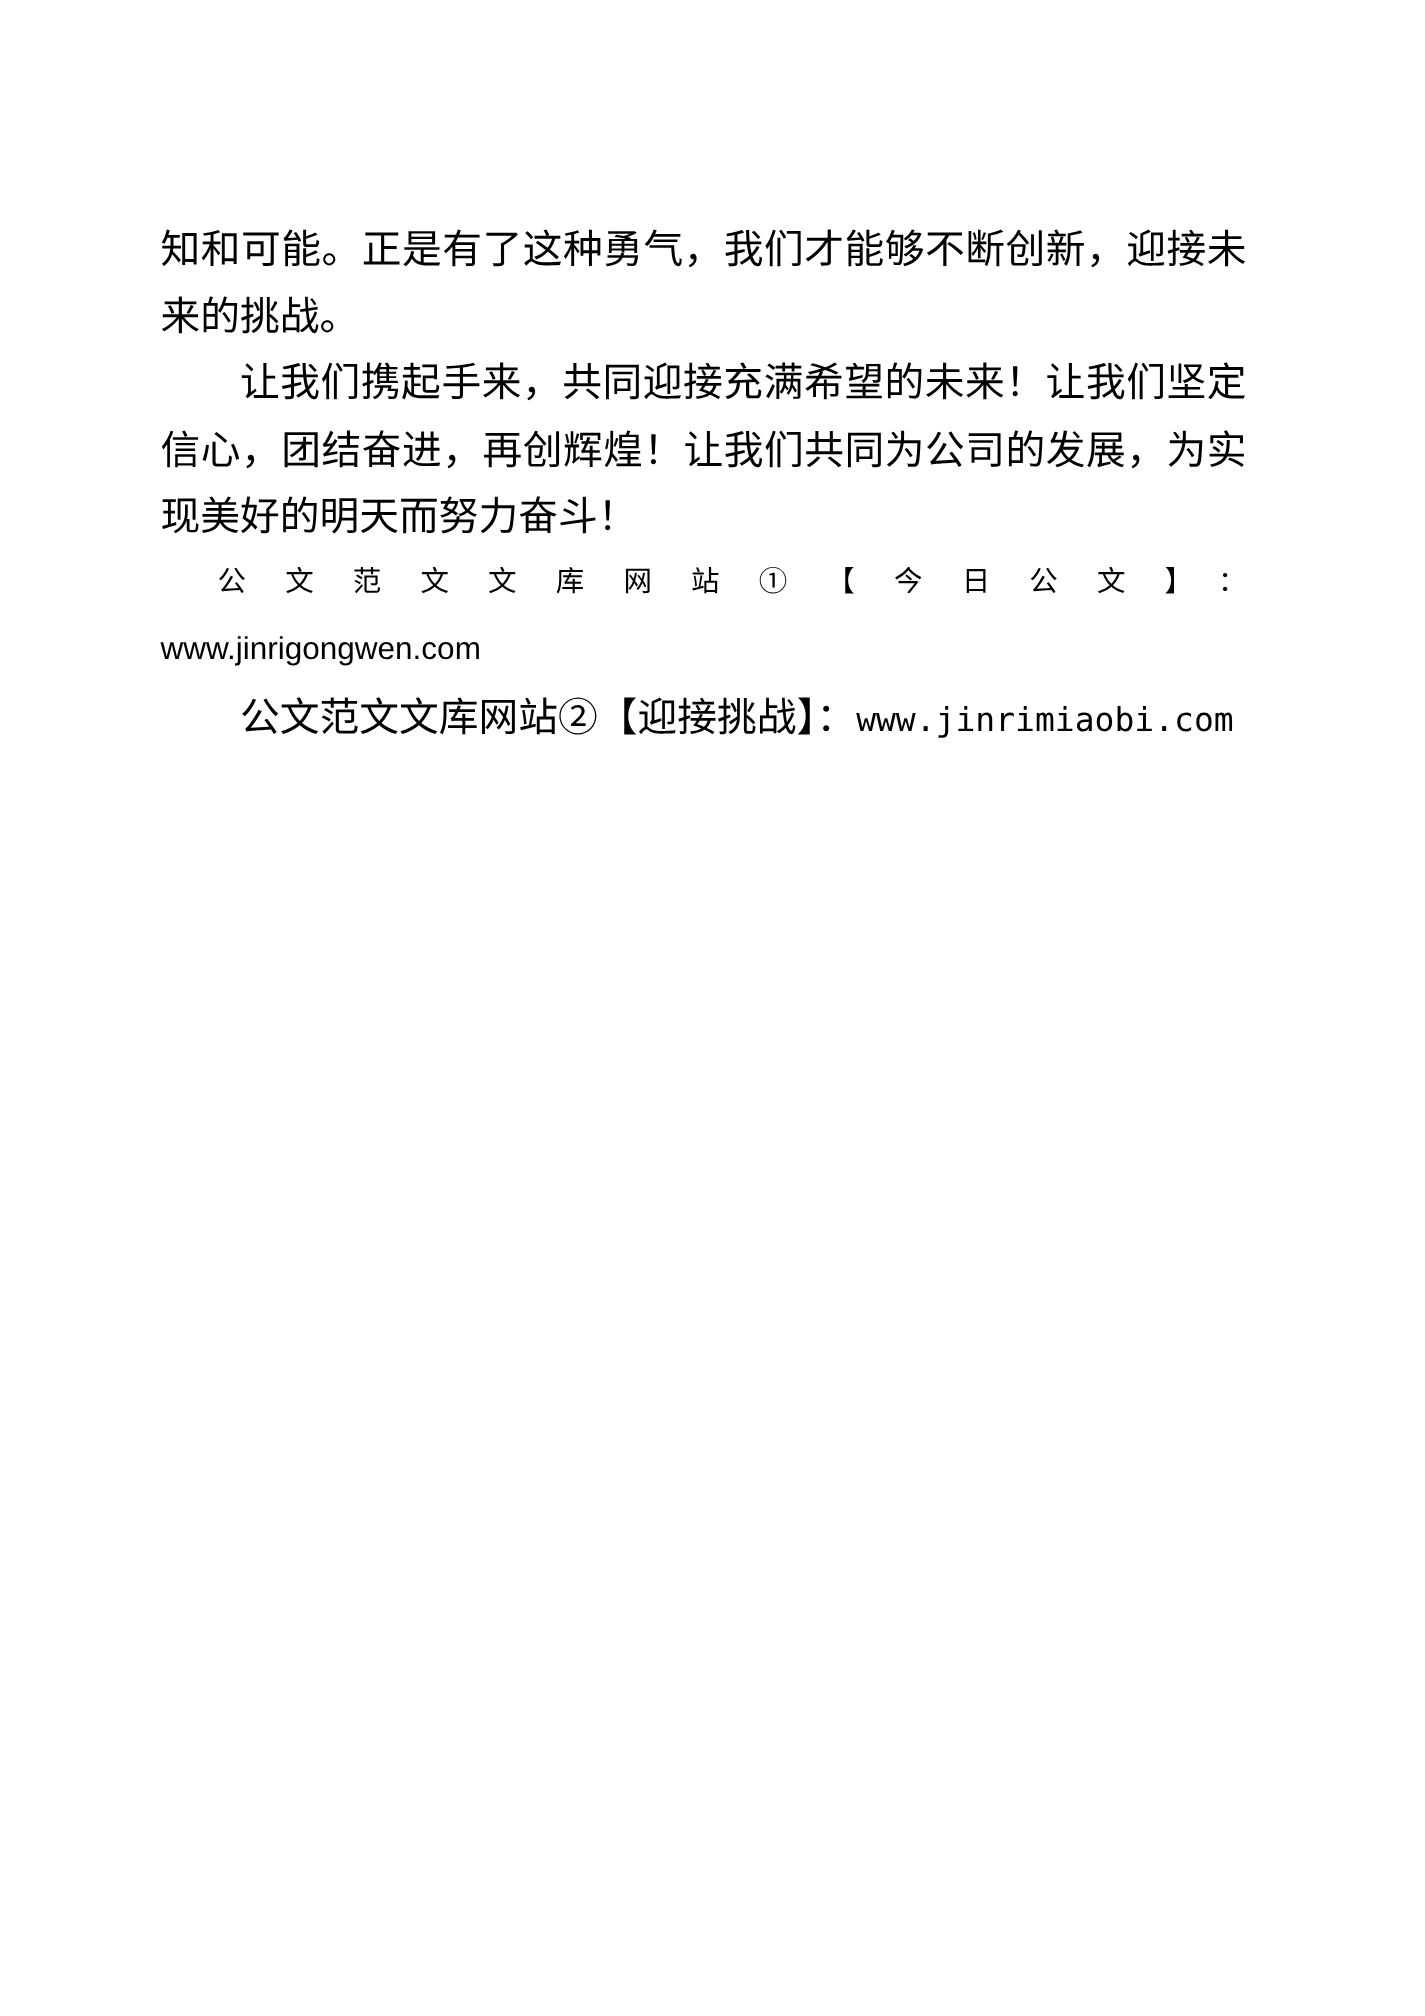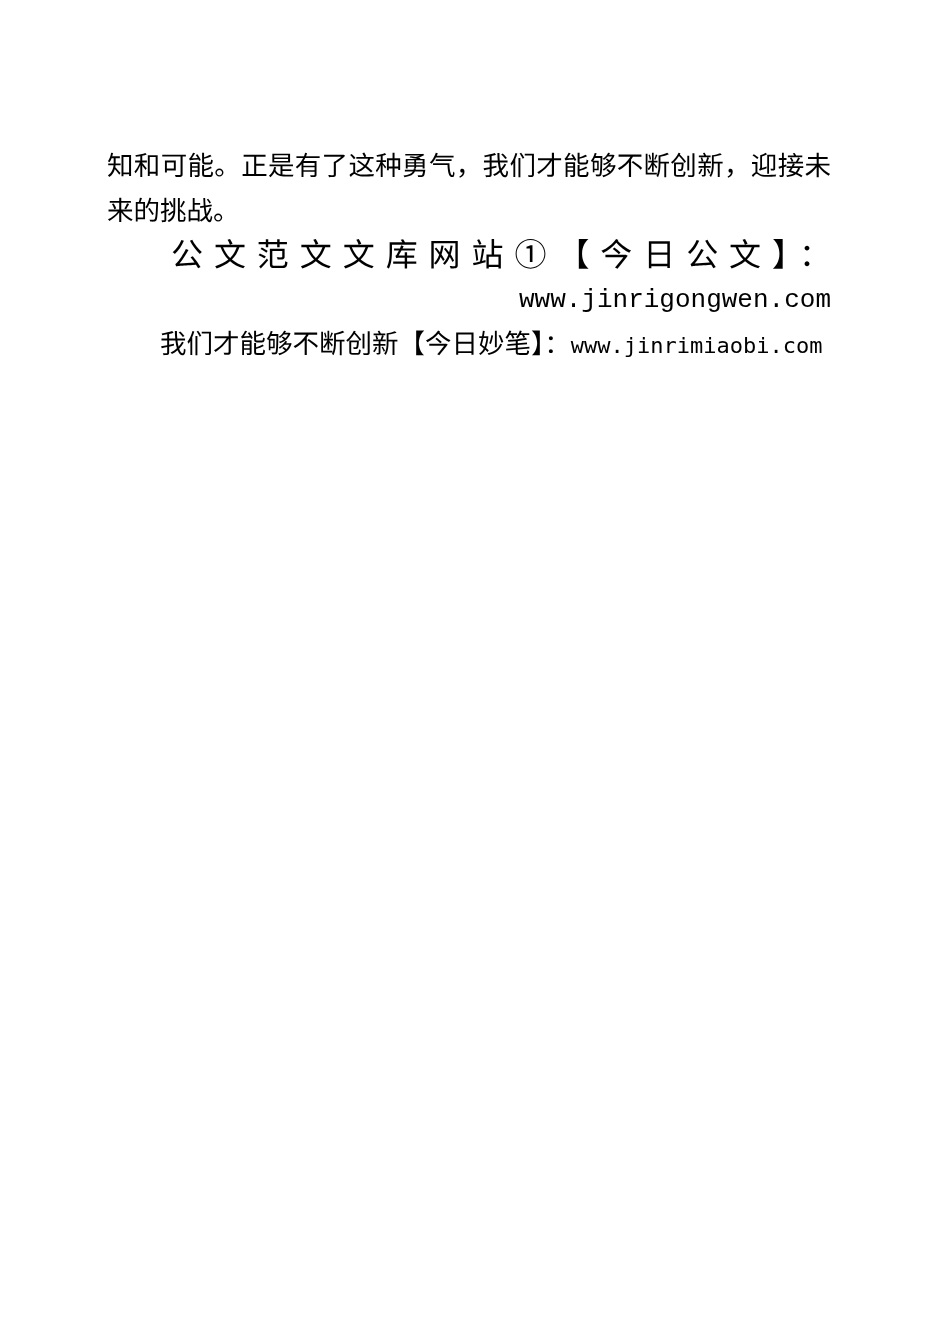--- a/index.html
+++ b/index.html
@@ -31,33 +31,33 @@
     text-justify: inter-ideograph;
     letter-spacing: 0;
     word-break: normal;
   }
   p.para.indent {
     text-indent: 2em;
   }
   
   .link-label-stretch {
     display: block;
-    font-size: 32px;
+    font-size: 19px;
     line-height: 44.5px;
     text-indent: 2em;
     text-align: justify;
     text-align-last: justify;
     text-justify: inter-character;
   }
   .url-line {
     display: block;
-    font-family: Liberation Mono, monospace;
-    font-size: 26px;
+    font-family: Liberation Sans, sans-serif;
+    font-size: 21px;
     line-height: 44.5px;
-    text-align: right;
+    text-align: left;
   }
   
   p.para.single-line {
     white-space: nowrap;
     text-align: left;
   }
   .url-inline {
     font-family: "DejaVu Sans Mono", "Liberation Mono", monospace;
     font-size: 22px;
   }
@@ -66,25 +66,26 @@
 <body>
 
 <div class="page">
   <div class="text-block">
 
     <p class="para">知和可能。正是有了这种勇气，我们才能够不断创新，迎接未来的挑战。</p>
 
 
 
 
+    <p class="para indent">让我们携起手来，共同迎接充满希望的未来！让我们坚定信心，团结奋进，再创辉煌！让我们共同为公司的发展，为实现美好的明天而努力奋斗！</p>
 
 
     <p class="para">
       <span class="link-label-stretch">公文范文文库网站①【今日公文】：</span>
       <span class="url-line">www.jinrigongwen.com</span>
     </p>
 
     <p class="para indent single-line">
-      <span>我们才能够不断创新【今日妙笔】：</span><span class="url-inline">www.jinrimiaobi.com</span>
+      <span>公文范文文库网站②【迎接挑战】：</span><span class="url-inline">www.jinrimiaobi.com</span>
     </p>
 
   </div>
 </div>
 
 </body></html>

